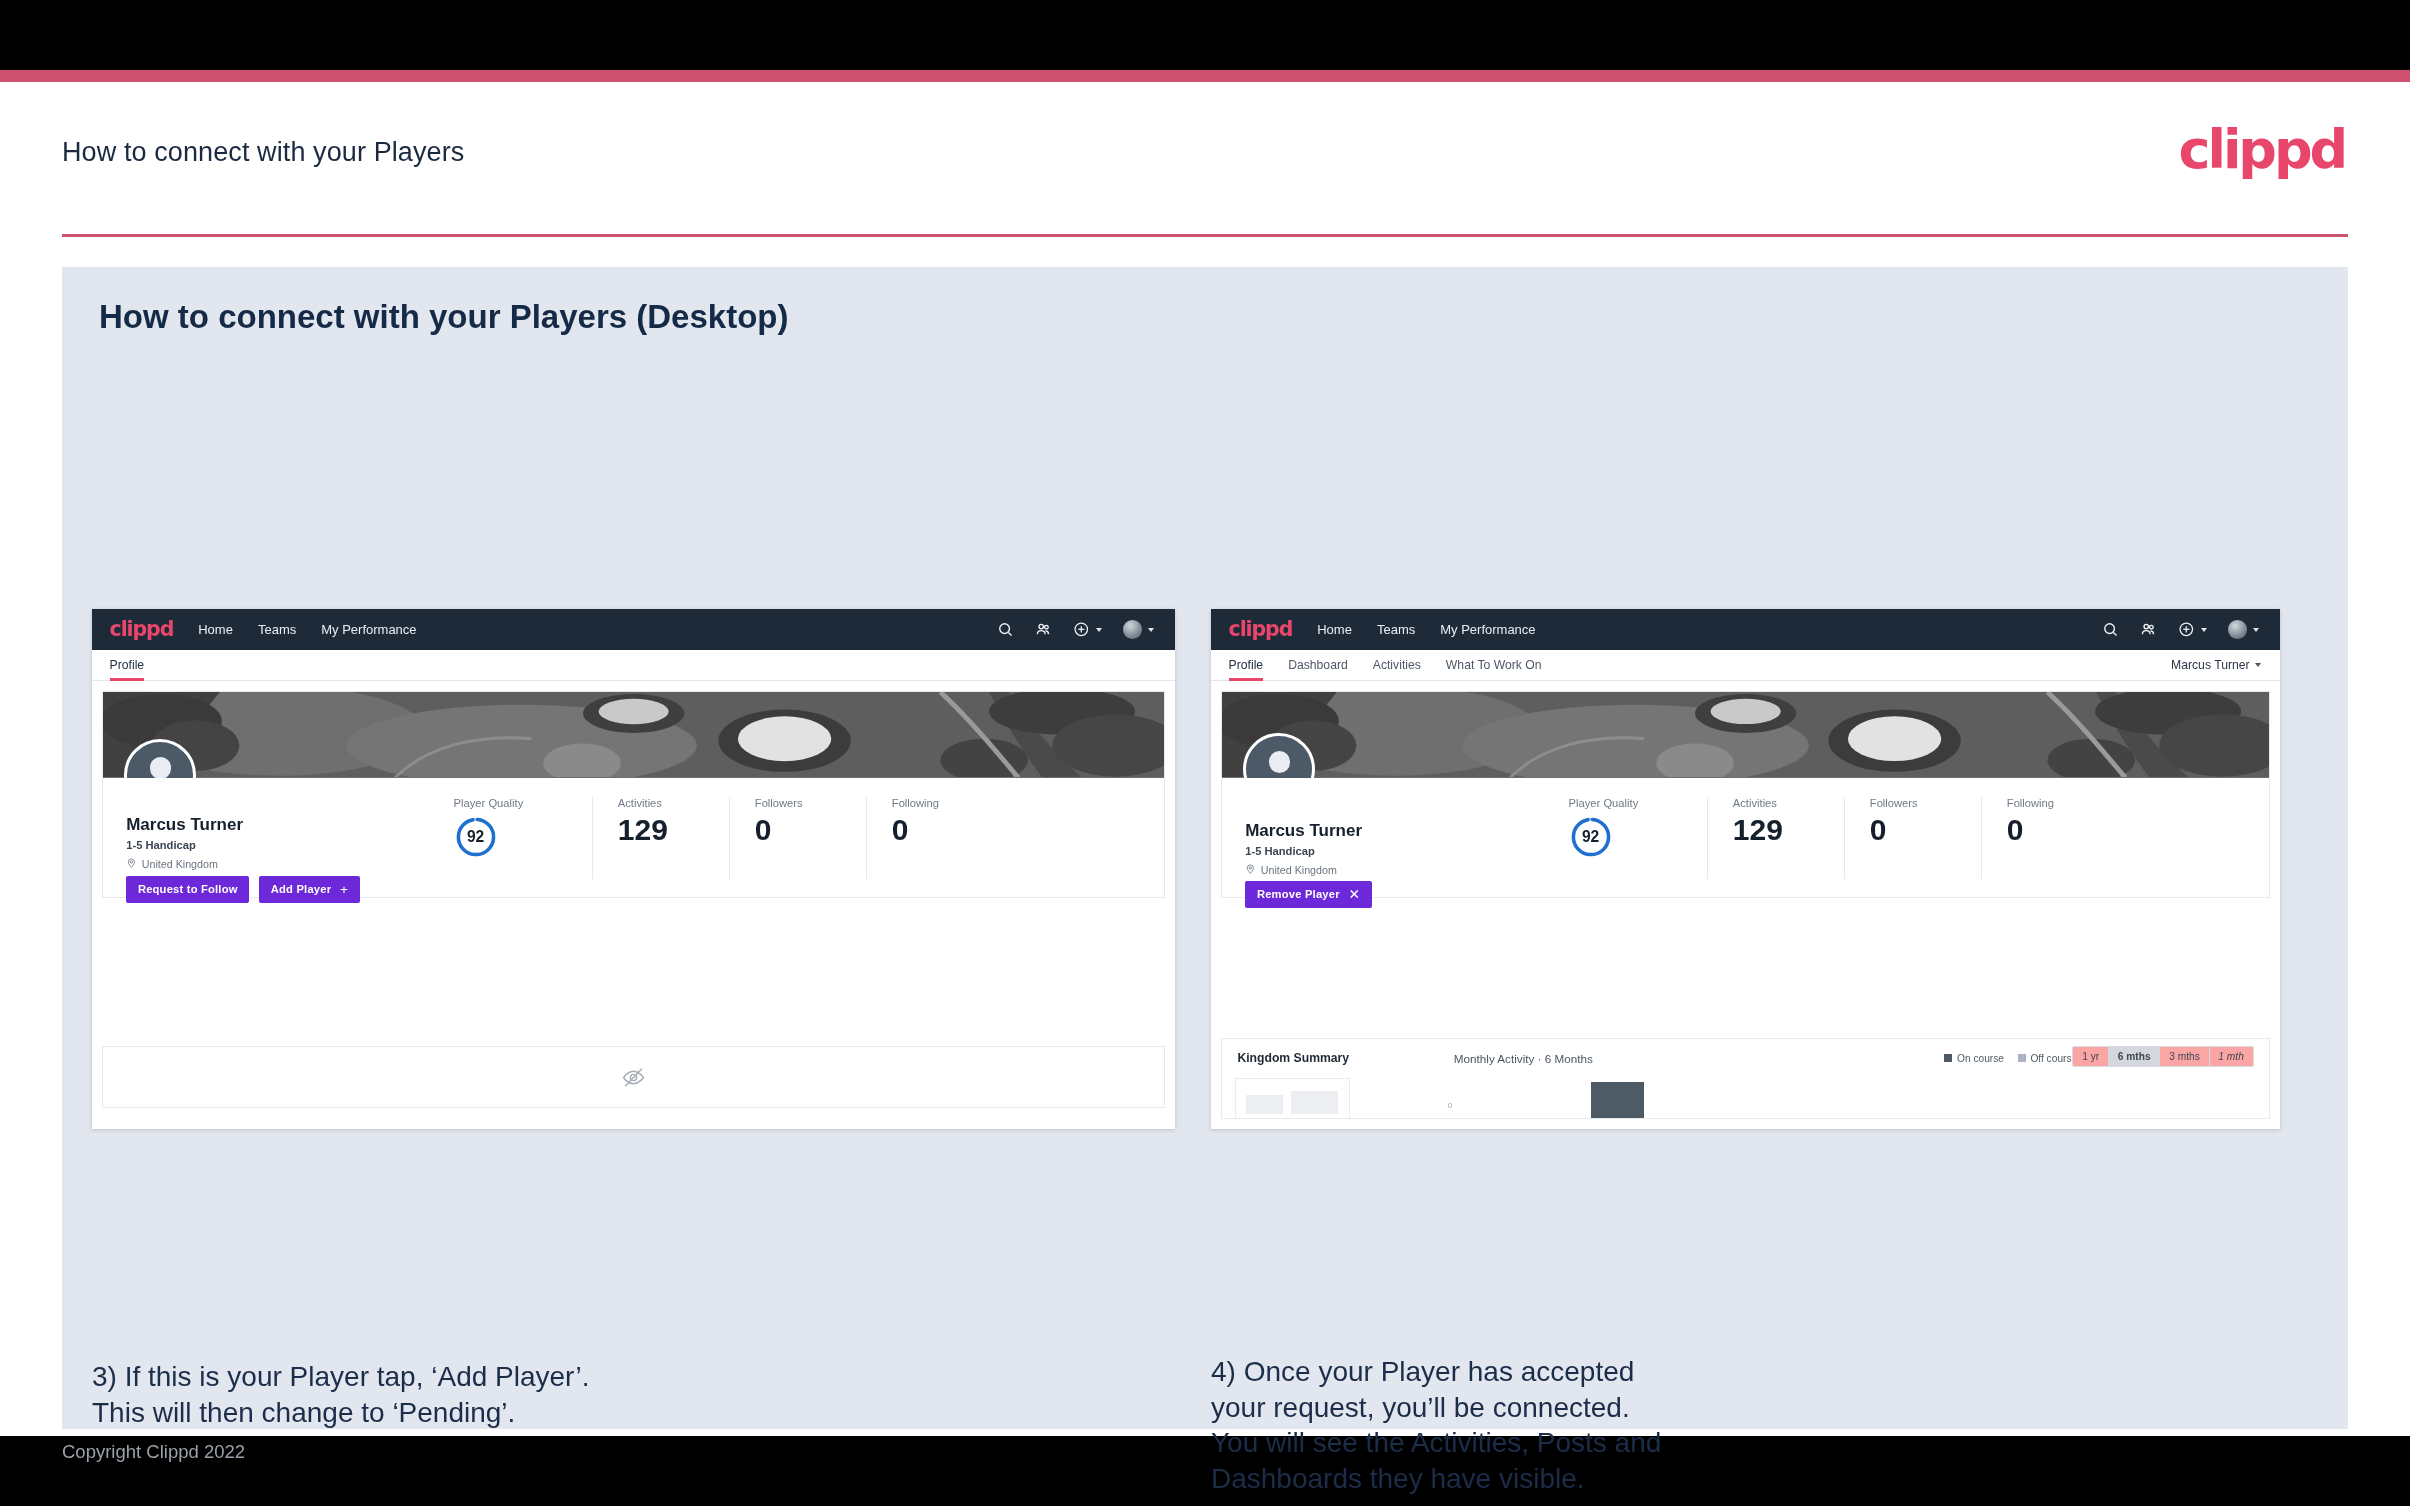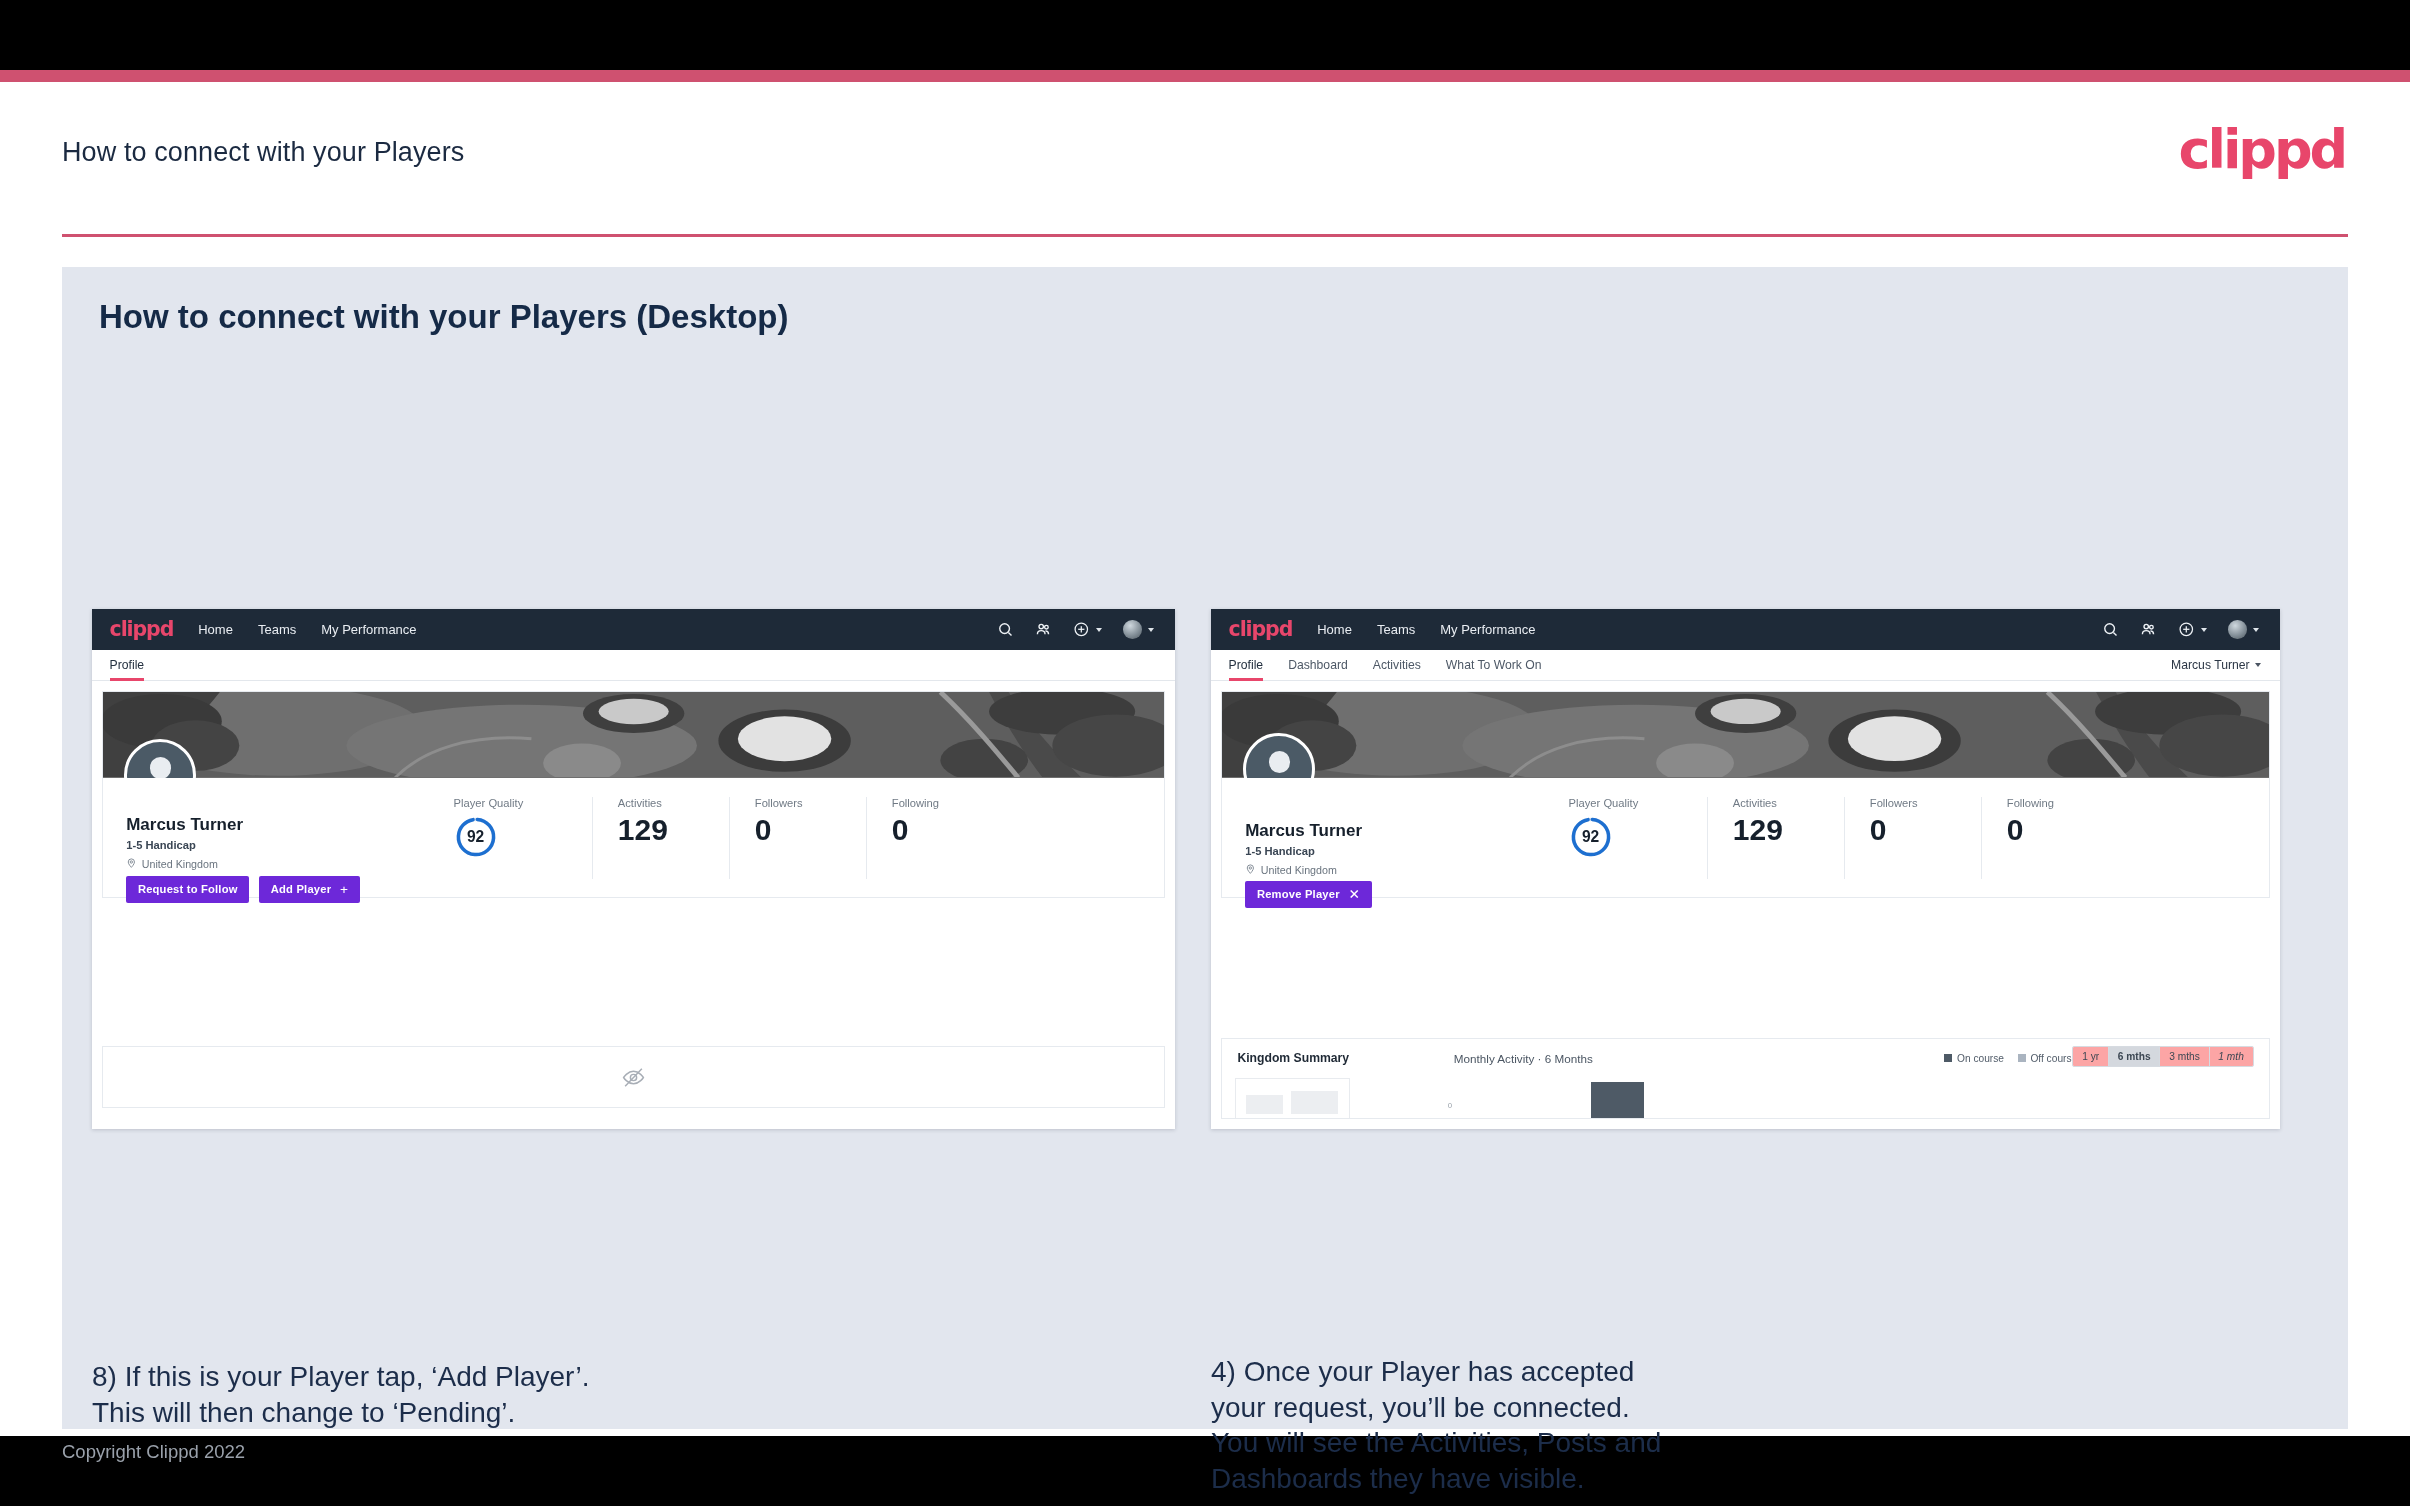--- a/index.html
+++ b/index.html
@@ -509,21 +509,21 @@
             <div class="mini-card">
               <i class="a"></i>
               <i class="b"></i>
             </div>
             <div class="axis0">0</div>
             <div class="bar-dark"></div>
           </div>
         </div>
       </div>
 
-      <div class="cap l" style="white-space:pre-line">8) If this is your Player tap, ‘Add Player’.
+      <div class="cap l" style="white-space:pre-line">3) If this is your Player tap, ‘Add Player’.
 This will then change to ‘Pending’.</div>
       <div class="cap r" style="white-space:pre-line">4) Once your Player has accepted
 your request, you’ll be connected.
 You will see the Activities, Posts and
 Dashboards they have visible.</div>
     </div>
 
     <div class="copyright">Copyright Clippd 2022</div>
   </div>
 </div>

